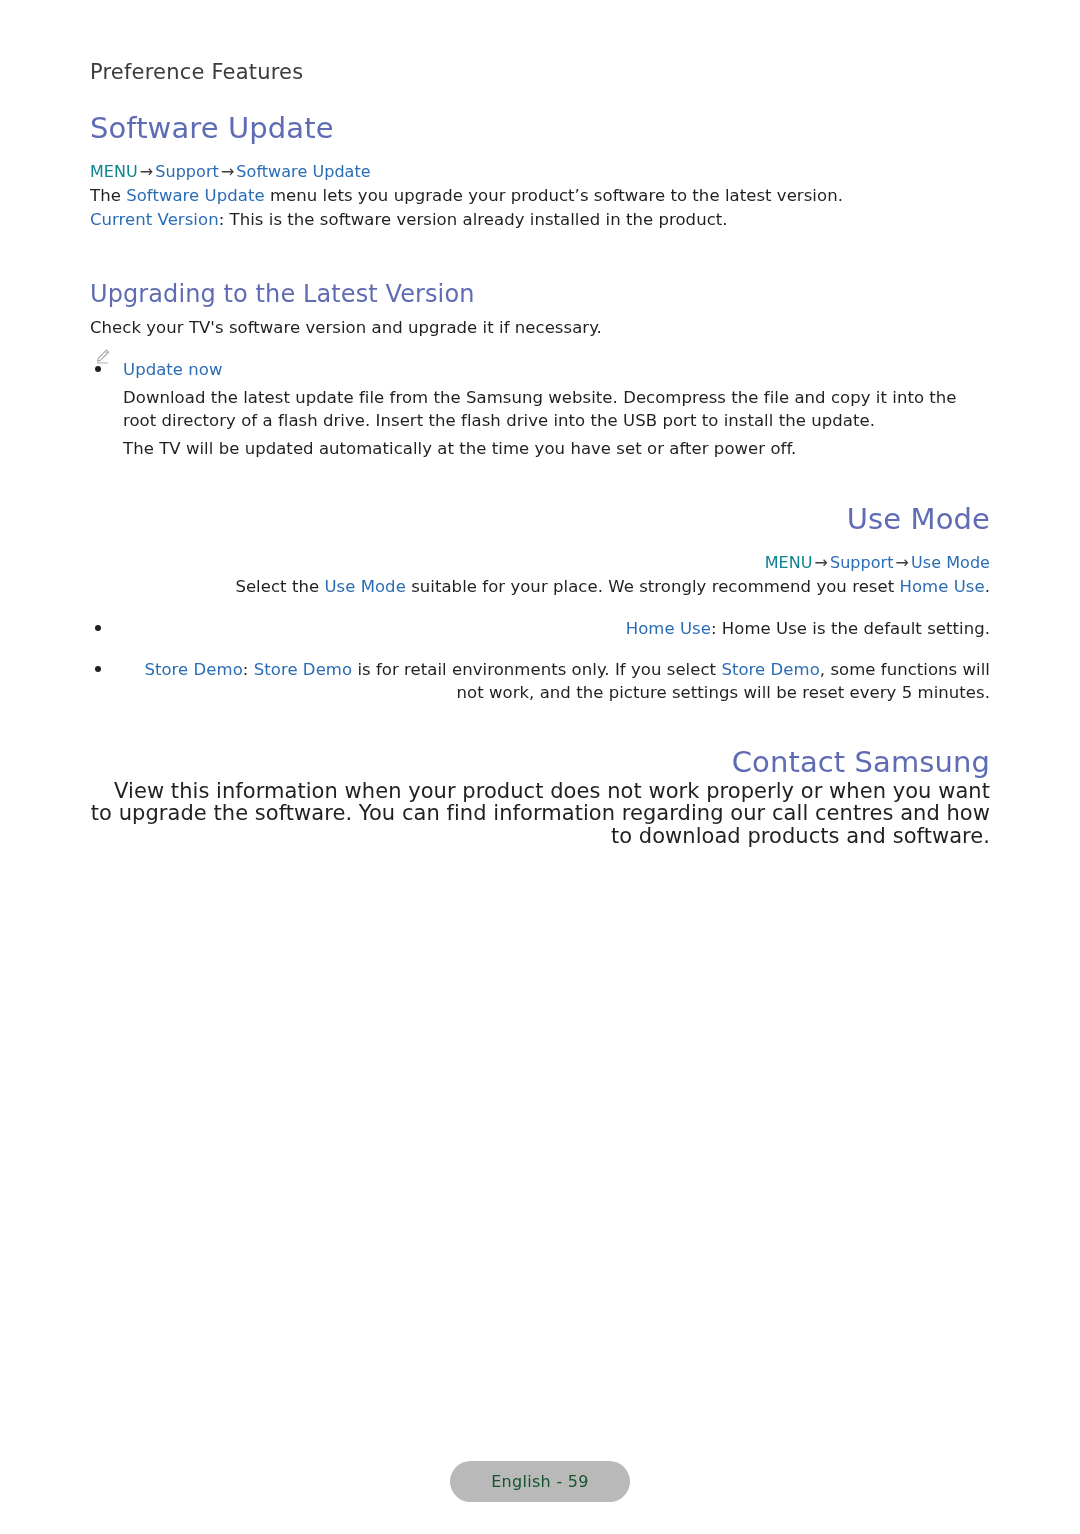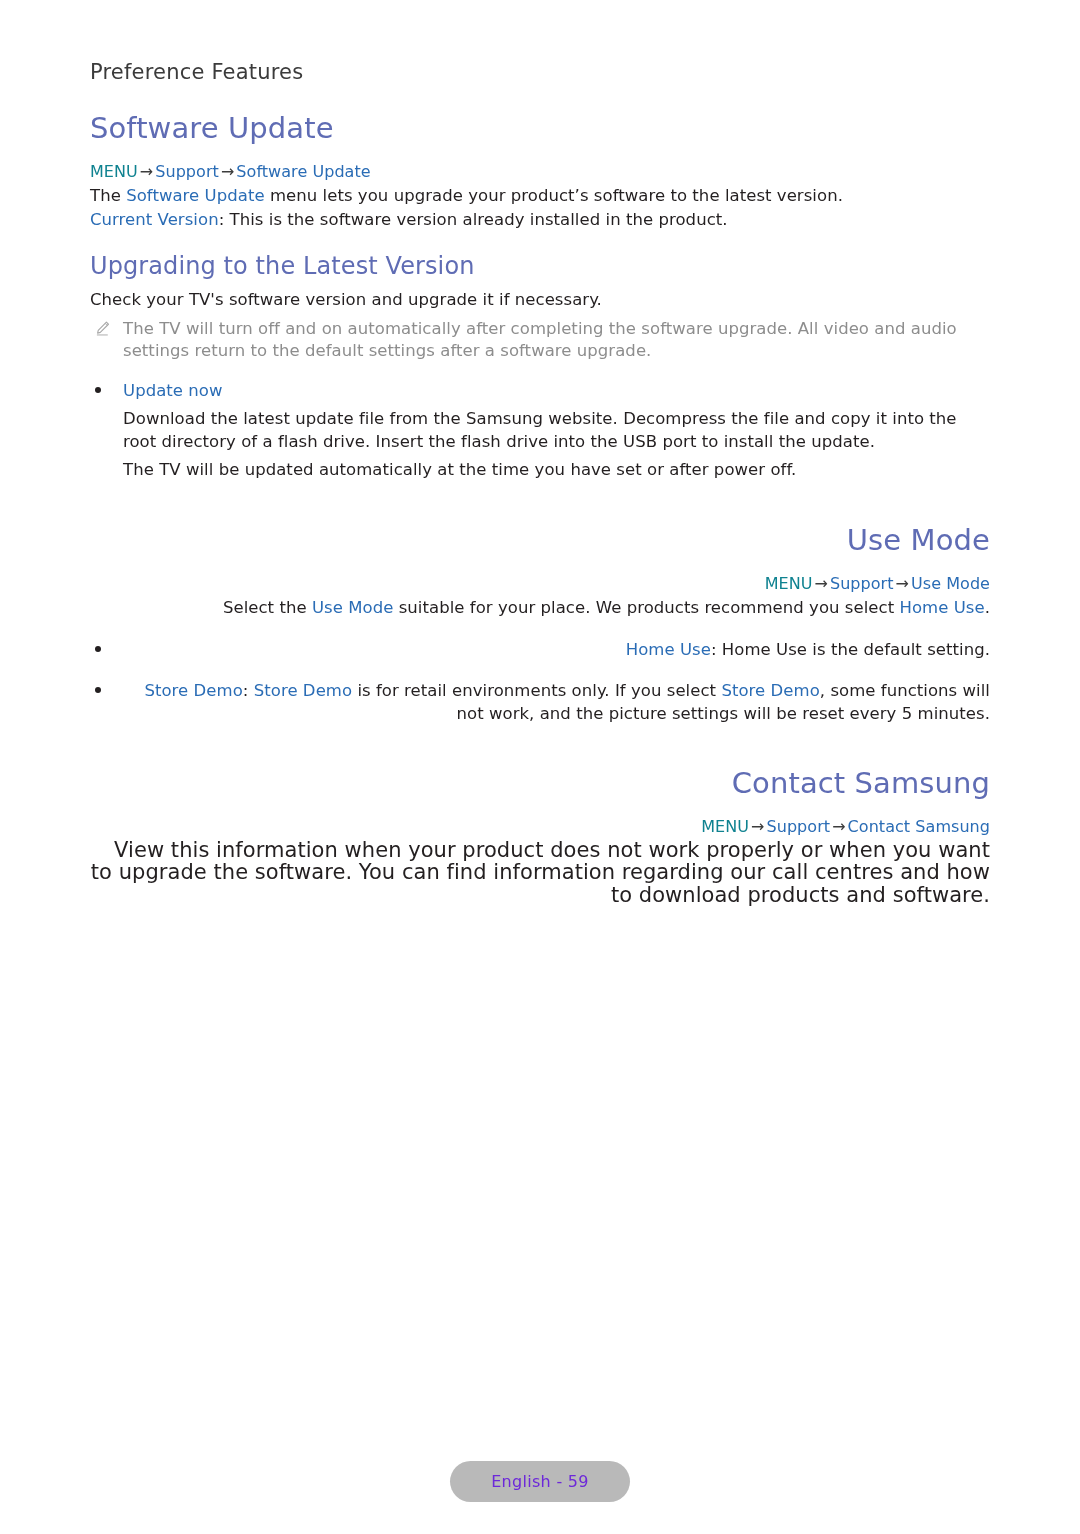--- a/index.html
+++ b/index.html
@@ -125,38 +125,38 @@
     font-size: 16.5px;
     line-height: 22.5px;
     letter-spacing: 0.05px;
     color: #231f20;
   }
 
   
   .mt-6  { margin-top: 6px; }
   .mt-14 { margin-top: 14px; }
   .mt-18 { margin-top: 18px; }
-  .mt-34 { margin-top: 18px; }
+  .mt-34 { margin-top: 46px; }
   .mt-40 { margin-top: 40px; text-align: right; }
 
   
   .footer-pill {
     position: absolute;
     left: 450px;
     top: 1461px;
     width: 180px;
     height: 41px;
     border-radius: 21px;
     background: #b9b9b9;
     display: flex;
     align-items: center;
     justify-content: center;
     font-size: 16px;
     letter-spacing: 0.3px;
-    color: #6d28d9;
+    color: #14532d;
   }
 </style>
 </head>
 <body>
 
 <div class="page">
 
   <div class="running-head">Preference Features</div>
 
   <div class="content">
@@ -181,60 +181,56 @@
       <h2 class="sub-title">Upgrading to the Latest Version</h2>
 
       <div class="body-line mt-6">Check your TV's software version and upgrade it if necessary.</div>
 
       <div class="note mt-6">
         <svg class="pencil-icon" viewBox="0 0 20 20">
           <path d="M14.6 2.6 L17.0 5.0 L7.4 14.6 L4.2 15.4 L5.0 12.2 Z" fill="none" stroke="#a8a8a8" stroke-width="1.3" stroke-linejoin="round"></path>
           <path d="M13.2 4.0 L15.6 6.4" stroke="#a8a8a8" stroke-width="1.1"></path>
           <path d="M3.4 17.6 L16.2 17.6" stroke="#a8a8a8" stroke-width="1.1"></path>
         </svg>
-        <span>The TV will turn off and on automatically after completing the software upgrade. All video and audio settings return to the default settings after a software upgrade.</span>
       </div>
 
       <div class="bullet-row mt-18">
         <span class="bullet-dot"></span>
         <span class="kw-blue">Update now</span>
       </div>
       <div class="bullet-body mt-6">Download the latest update file from the Samsung website. Decompress the file and copy it into the root directory of a flash drive. Insert the flash drive into the USB port to install the update.</div>
 
       <div class="bullet-body mt-6">The TV will be updated automatically at the time you have set or after power off.</div>
     </section>
 
     <section class="mt-40">
       <h1 class="sec-title">Use Mode</h1>
 
       <div class="path-line mt-14">
         <span class="kw-teal">MENU</span><span class="arrow">→</span><span class="kw-blue">Support</span><span class="arrow">→</span><span class="kw-blue">Use Mode</span>
       </div>
 
       <div class="body-line">
-        <span>Select the </span><span class="kw-blue">Use Mode</span><span> suitable for your place. We products recommend you select </span><span class="kw-blue">Home Use</span><span>.</span>
+        <span>Select the </span><span class="kw-blue">Use Mode</span><span> suitable for your place. We strongly recommend you reset </span><span class="kw-blue">Home Use</span><span>.</span>
       </div>
 
       <div class="bullet-row mt-18">
         <span class="bullet-dot"></span>
         <span class="kw-blue">Home Use</span><span>: Home Use is the default setting.</span>
       </div>
 
       <div class="bullet-row mt-18">
         <span class="bullet-dot"></span>
         <span class="kw-blue">Store Demo</span><span>: </span><span class="kw-blue">Store Demo</span><span> is for retail environments only. If you select </span><span class="kw-blue">Store Demo</span><span>, some functions will not work, and the picture settings will be reset every 5 minutes.</span>
       </div>
     </section>
 
     <section class="mt-40">
       <h1 class="sec-title">Contact Samsung</h1>
 
-      <div class="path-line mt-14">
-        <span class="kw-teal">MENU</span><span class="arrow">→</span><span class="kw-blue">Support</span><span class="arrow">→</span><span class="kw-blue">Contact Samsung</span>
-      </div>
 
       <div class="para">View this information when your product does not work properly or when you want to upgrade the software. You can find information regarding our call centres and how to download products and software.</div>
     </section>
 
   </div>
 
   <div class="footer-pill">
     <span>English - 59</span>
   </div>
 

